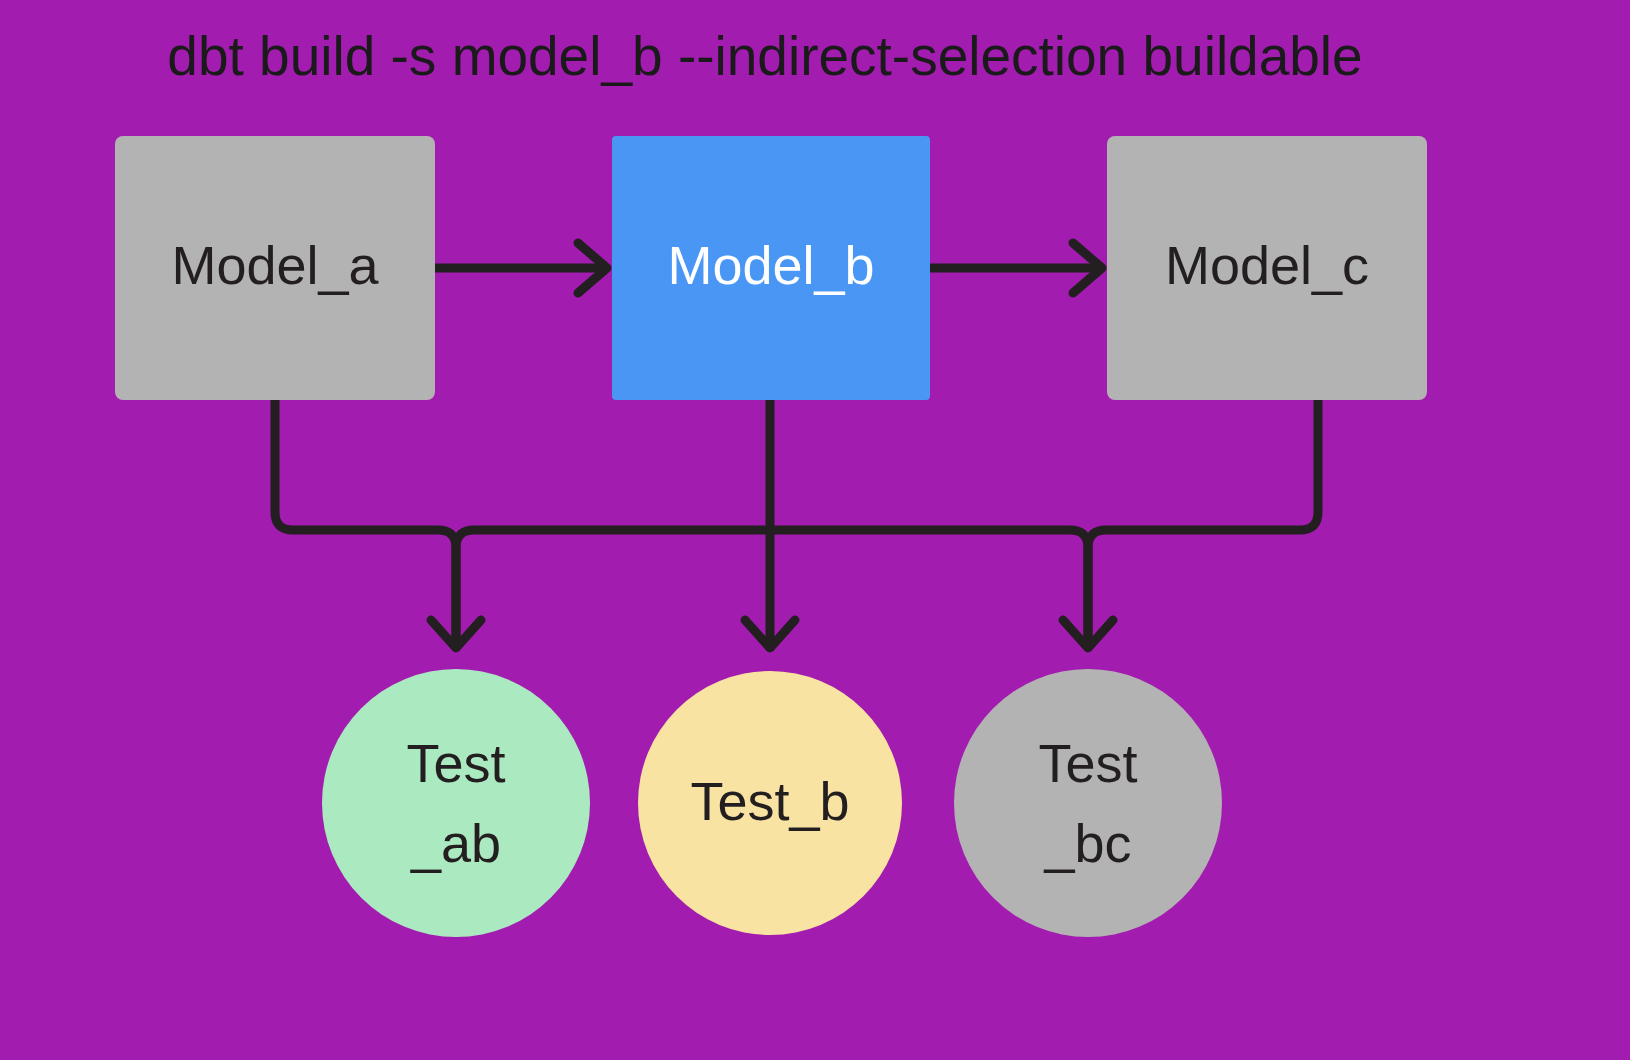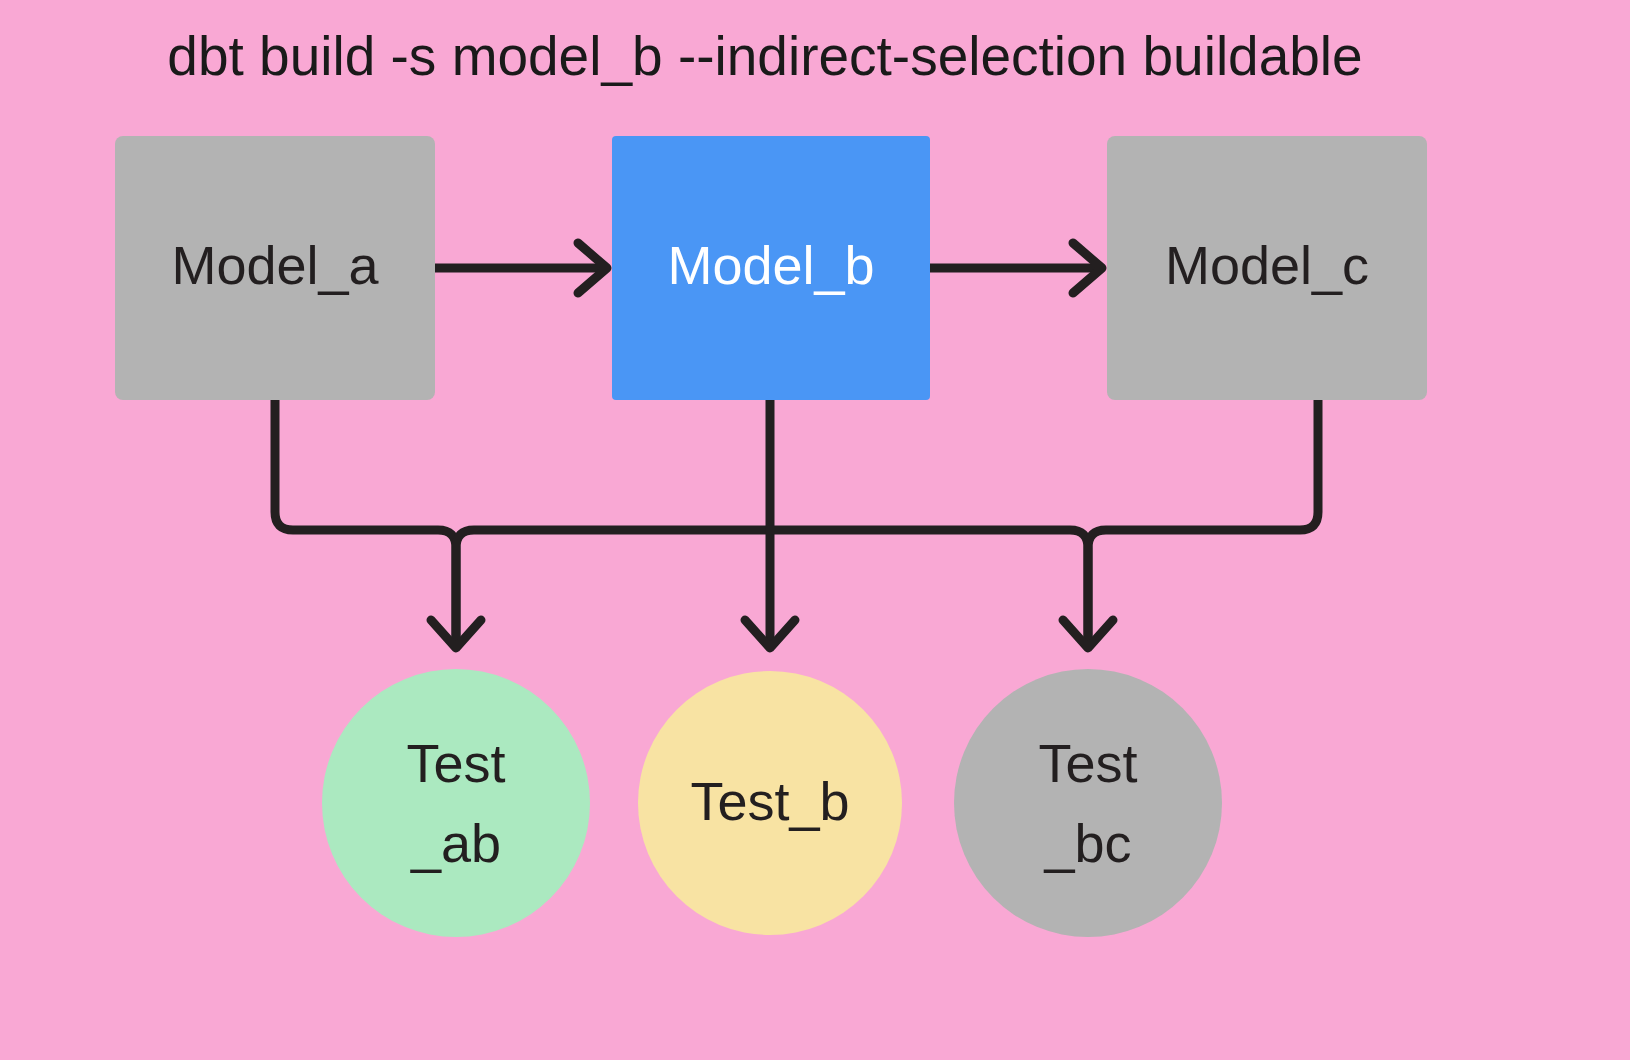--- a/index.html
+++ b/index.html
@@ -10,21 +10,21 @@
   body {
     width: 1630px;
     height: 1060px;
     font-family: "Liberation Sans", sans-serif;
     overflow: hidden;
   }
   #diagram-root {
     position: relative;
     width: 1630px;
     height: 1060px;
-    background: #f9a8d4;
+    background: #a21caf;
   }
   svg.diagram-canvas {
     display: block;
     width: 1630px;
     height: 1060px;
   }
   .node-label {
     font-family: "Liberation Sans", sans-serif;
     font-size: 54px;
     fill: #231f20;

